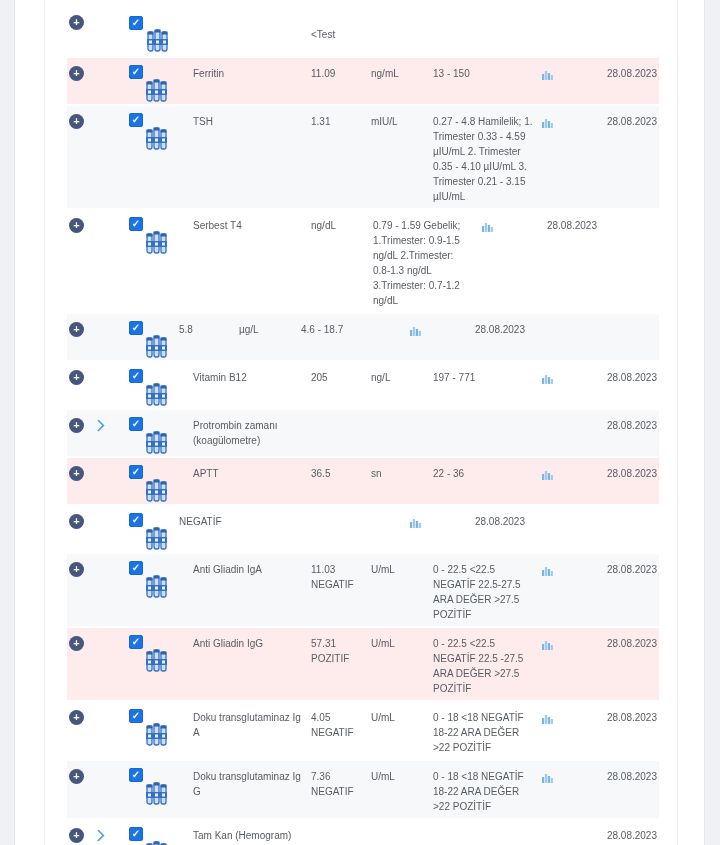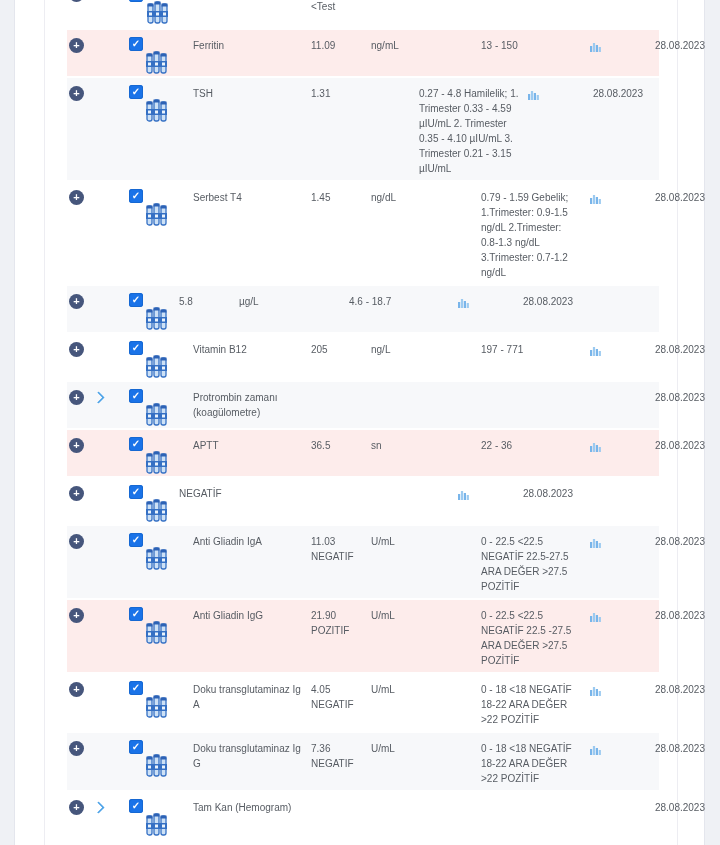--- a/index.html
+++ b/index.html
@@ -4,21 +4,21 @@
 <style>
   html,body{margin:0;padding:0;}
   body{width:720px;height:845px;overflow:hidden;font-family:"Liberation Sans",sans-serif;}
   .page{position:relative;width:720px;height:845px;background:#eff1f5;overflow:hidden;}
   .card{position:absolute;left:14px;top:0;width:691px;height:845px;background:#ffffff;
         border-left:1px solid #e4e6ed;border-right:1px solid #e4e6ed;box-sizing:border-box;}
   .panel{position:absolute;left:29px;top:0;width:634px;height:845px;background:#ffffff;
          border-left:1px solid #ededf2;border-right:1px solid #ededf2;box-sizing:border-box;}
   .rows-wrap{padding-left:22px;}
   
-  .partial{position:relative;width:592px;height:29px;margin-bottom:1px;background:#ffffff;}
+  .partial{position:relative;width:592px;height:29px;margin-bottom:1px;background:#ffffff;margin-top:28px;}
   .partial .circle-btn{top:-13px;left:2px;}
   .partial .checkbox{top:-12px;left:62px;}
   .partial .tubes{position:absolute;top:1px;left:80px;}
   .partial .p-value{position:absolute;top:1px;left:244px;font-size:10px;color:#575c63;}
   
   .row{display:flex;width:592px;min-height:46px;margin-bottom:2px;
        padding:8px 0 4px;box-sizing:border-box;
        font-size:10px;line-height:15px;color:#575c63;background:#ffffff;}
   .row.pink{background:#fdeceb;}
   .row.stripe{background:#f7f8fa;}
@@ -32,21 +32,21 @@
            border-top:2.5px solid #4da3e8;border-right:2.5px solid #4da3e8;
            transform:rotate(45deg);border-radius:1px;cursor:pointer;}
   .c-check{width:60px;flex:none;position:relative;}
   .checkbox{position:absolute;left:16px;top:-1px;width:14px;height:14px;background:#1a73e8;
             border-radius:3px;color:#fff;font-size:10px;line-height:14px;text-align:center;
             font-weight:bold;cursor:pointer;box-shadow:inset 0 0 0 1px #1668d2;}
   .tubes{position:absolute;left:33px;top:13px;width:21px;height:23px;}
   .c-name{width:132px;flex:none;padding-left:20px;box-sizing:border-box;}
   .c-value{width:60px;flex:none;padding-left:6px;box-sizing:border-box;}
   .c-unit{width:62px;flex:none;padding-left:6px;box-sizing:border-box;}
-  .c-ref{width:110px;flex:none;padding-left:6px;padding-right:4px;box-sizing:border-box;margin-left:48px;}
+  .c-ref{width:110px;flex:none;padding-left:6px;padding-right:4px;box-sizing:border-box;}
   .c-chart{width:20px;flex:none;padding-left:5px;padding-top:3px;box-sizing:border-box;}
   .c-date{width:66px;flex:none;margin-left:34px;padding-left:5px;box-sizing:border-box;text-align:right;}
 </style>
 </head>
 <body>
 
 <div class="page">
   <div class="card">
     <div class="panel">
       <div class="rows-wrap">
@@ -137,20 +137,21 @@
           <rect x="9" y="11.5" width="3" height="3" fill="#eaf3fc"></rect>
           <rect x="16" y="11.5" width="3" height="3" fill="#eaf3fc"></rect>
         </svg>
       </span>
     </div>
     <div class="cell c-name">TSH</div>
     <div class="cell c-value">
       <div>1.31</div>
 
     </div>
+    <div class="cell c-unit">mIU/L</div>
     <div class="cell c-ref">0.27 - 4.8 Hamilelik; 1. Trimester 0.33 - 4.59 µIU/mL 2. Trimester 0.35 - 4.10 µIU/mL 3. Trimester 0.21 - 3.15 µIU/mL</div>
     <div class="cell c-chart">
       <span>
         <svg width="11" height="10" viewBox="0 0 11 10">
           <rect x="0" y="4" width="2.2" height="6" fill="#79b5ea"></rect>
           <rect x="2.9" y="1" width="2.2" height="9" fill="#9ccaf0"></rect>
           <rect x="5.8" y="3" width="2.2" height="7" fill="#79b5ea"></rect>
           <rect x="8.7" y="5" width="2.2" height="5" fill="#9ccaf0"></rect>
         </svg>
       </span>
@@ -175,24 +176,20 @@
           <rect x="7.5" y="0.5" width="6" height="3" fill="#2d62b5"></rect>
           <rect x="14.5" y="2.5" width="6" height="3" fill="#2d62b5"></rect>
           <rect x="0" y="10" width="21" height="6" fill="#3570c4"></rect>
           <rect x="2" y="11.5" width="3" height="3" fill="#eaf3fc"></rect>
           <rect x="9" y="11.5" width="3" height="3" fill="#eaf3fc"></rect>
           <rect x="16" y="11.5" width="3" height="3" fill="#eaf3fc"></rect>
         </svg>
       </span>
     </div>
     <div class="cell c-name">Serbest T4</div>
-    <div class="cell c-value">
-      <div>1.45</div>
-
-    </div>
     <div class="cell c-unit">ng/dL</div>
     <div class="cell c-ref">0.79 - 1.59 Gebelik; 1.Trimester: 0.9-1.5 ng/dL 2.Trimester: 0.8-1.3 ng/dL 3.Trimester: 0.7-1.2 ng/dL</div>
     <div class="cell c-chart">
       <span>
         <svg width="11" height="10" viewBox="0 0 11 10">
           <rect x="0" y="4" width="2.2" height="6" fill="#79b5ea"></rect>
           <rect x="2.9" y="1" width="2.2" height="9" fill="#9ccaf0"></rect>
           <rect x="5.8" y="3" width="2.2" height="7" fill="#79b5ea"></rect>
           <rect x="8.7" y="5" width="2.2" height="5" fill="#9ccaf0"></rect>
         </svg>
@@ -468,21 +465,21 @@
           <rect x="14.5" y="2.5" width="6" height="3" fill="#2d62b5"></rect>
           <rect x="0" y="10" width="21" height="6" fill="#3570c4"></rect>
           <rect x="2" y="11.5" width="3" height="3" fill="#eaf3fc"></rect>
           <rect x="9" y="11.5" width="3" height="3" fill="#eaf3fc"></rect>
           <rect x="16" y="11.5" width="3" height="3" fill="#eaf3fc"></rect>
         </svg>
       </span>
     </div>
     <div class="cell c-name">Anti Gliadin IgG</div>
     <div class="cell c-value">
-      <div>21.90</div>
+      <div>57.31</div>
       <div>POZITIF</div>
     </div>
     <div class="cell c-unit">U/mL</div>
     <div class="cell c-ref">0 - 22.5 &lt;22.5 NEGATİF 22.5 -27.5 ARA DEĞER &gt;27.5 POZİTİF</div>
     <div class="cell c-chart">
       <span>
         <svg width="11" height="10" viewBox="0 0 11 10">
           <rect x="0" y="4" width="2.2" height="6" fill="#79b5ea"></rect>
           <rect x="2.9" y="1" width="2.2" height="9" fill="#9ccaf0"></rect>
           <rect x="5.8" y="3" width="2.2" height="7" fill="#79b5ea"></rect>

